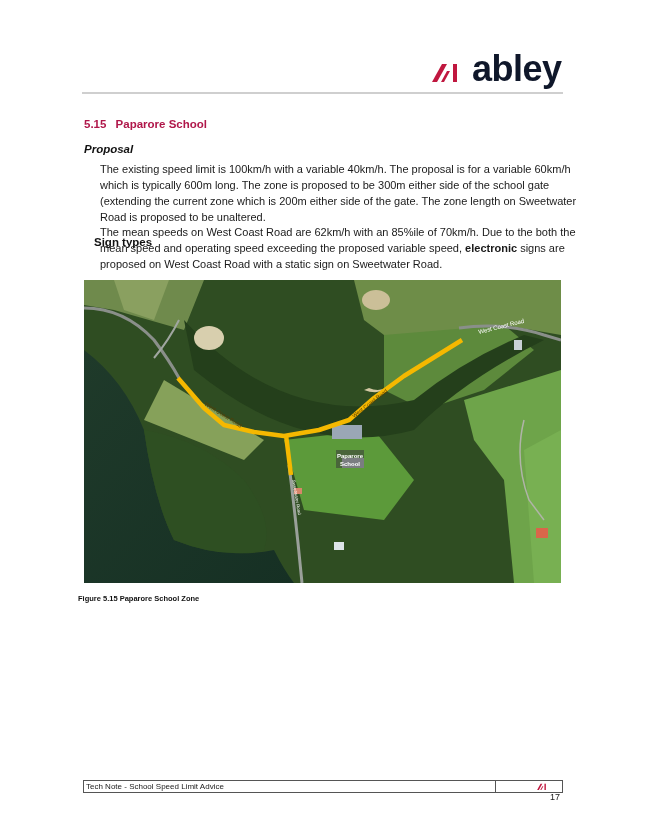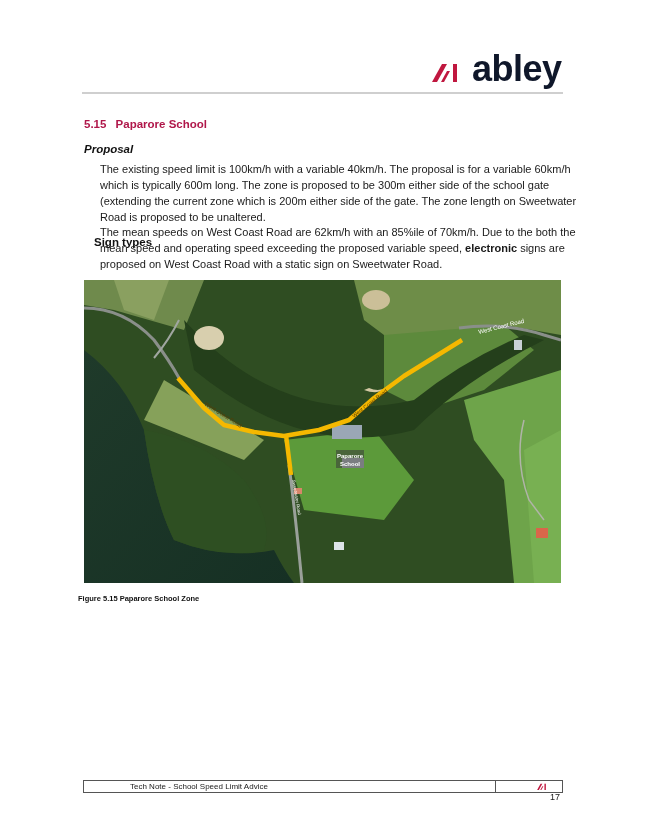--- a/index.html
+++ b/index.html
@@ -17,21 +17,21 @@
   .h2 { position: absolute; left: 84px; font-size: 11.5px; font-weight: bold; color: #111; }
   .para { position: absolute; left: 84px; width: 480px; font-size: 11px; line-height: 16px; color: #1a1a1a; margin-left: 16px; }
   .para b { font-weight: bold; }
 
   .map { position: absolute; left: 84px; top: 280px; width: 477px; height: 303px; overflow: hidden; background: #3d5a2d; }
   .map svg { display: block; }
 
   .caption { position: absolute; left: 78px; top: 594px; font-size: 7.5px; font-weight: bold; color: #111; }
 
   .footer { position: absolute; left: 83px; top: 780px; width: 480px; height: 13px;
-            border: 1px solid #555; display: flex; font-size: 8px; box-sizing: border-box; padding-left: 44px; }
+            border: 1px solid #555; display: flex; font-size: 8px; box-sizing: border-box; }
   .footer-left { flex: 1; padding-left: 2px; line-height: 11px; border-right: 1px solid #555; }
   .footer-right { width: 64px; display: flex; justify-content: flex-end; align-items: center; padding-right: 2px; gap: 3px; }
   .footer-mark { width: 10px; height: 7px; }
   .footer-page { font-size: 9px; line-height: 11px; margin-top: 22px; }
 </style>
 </head>
 <body>
 
 <div class="logo">
   <svg class="logo-mark" viewBox="0 0 28 20">

